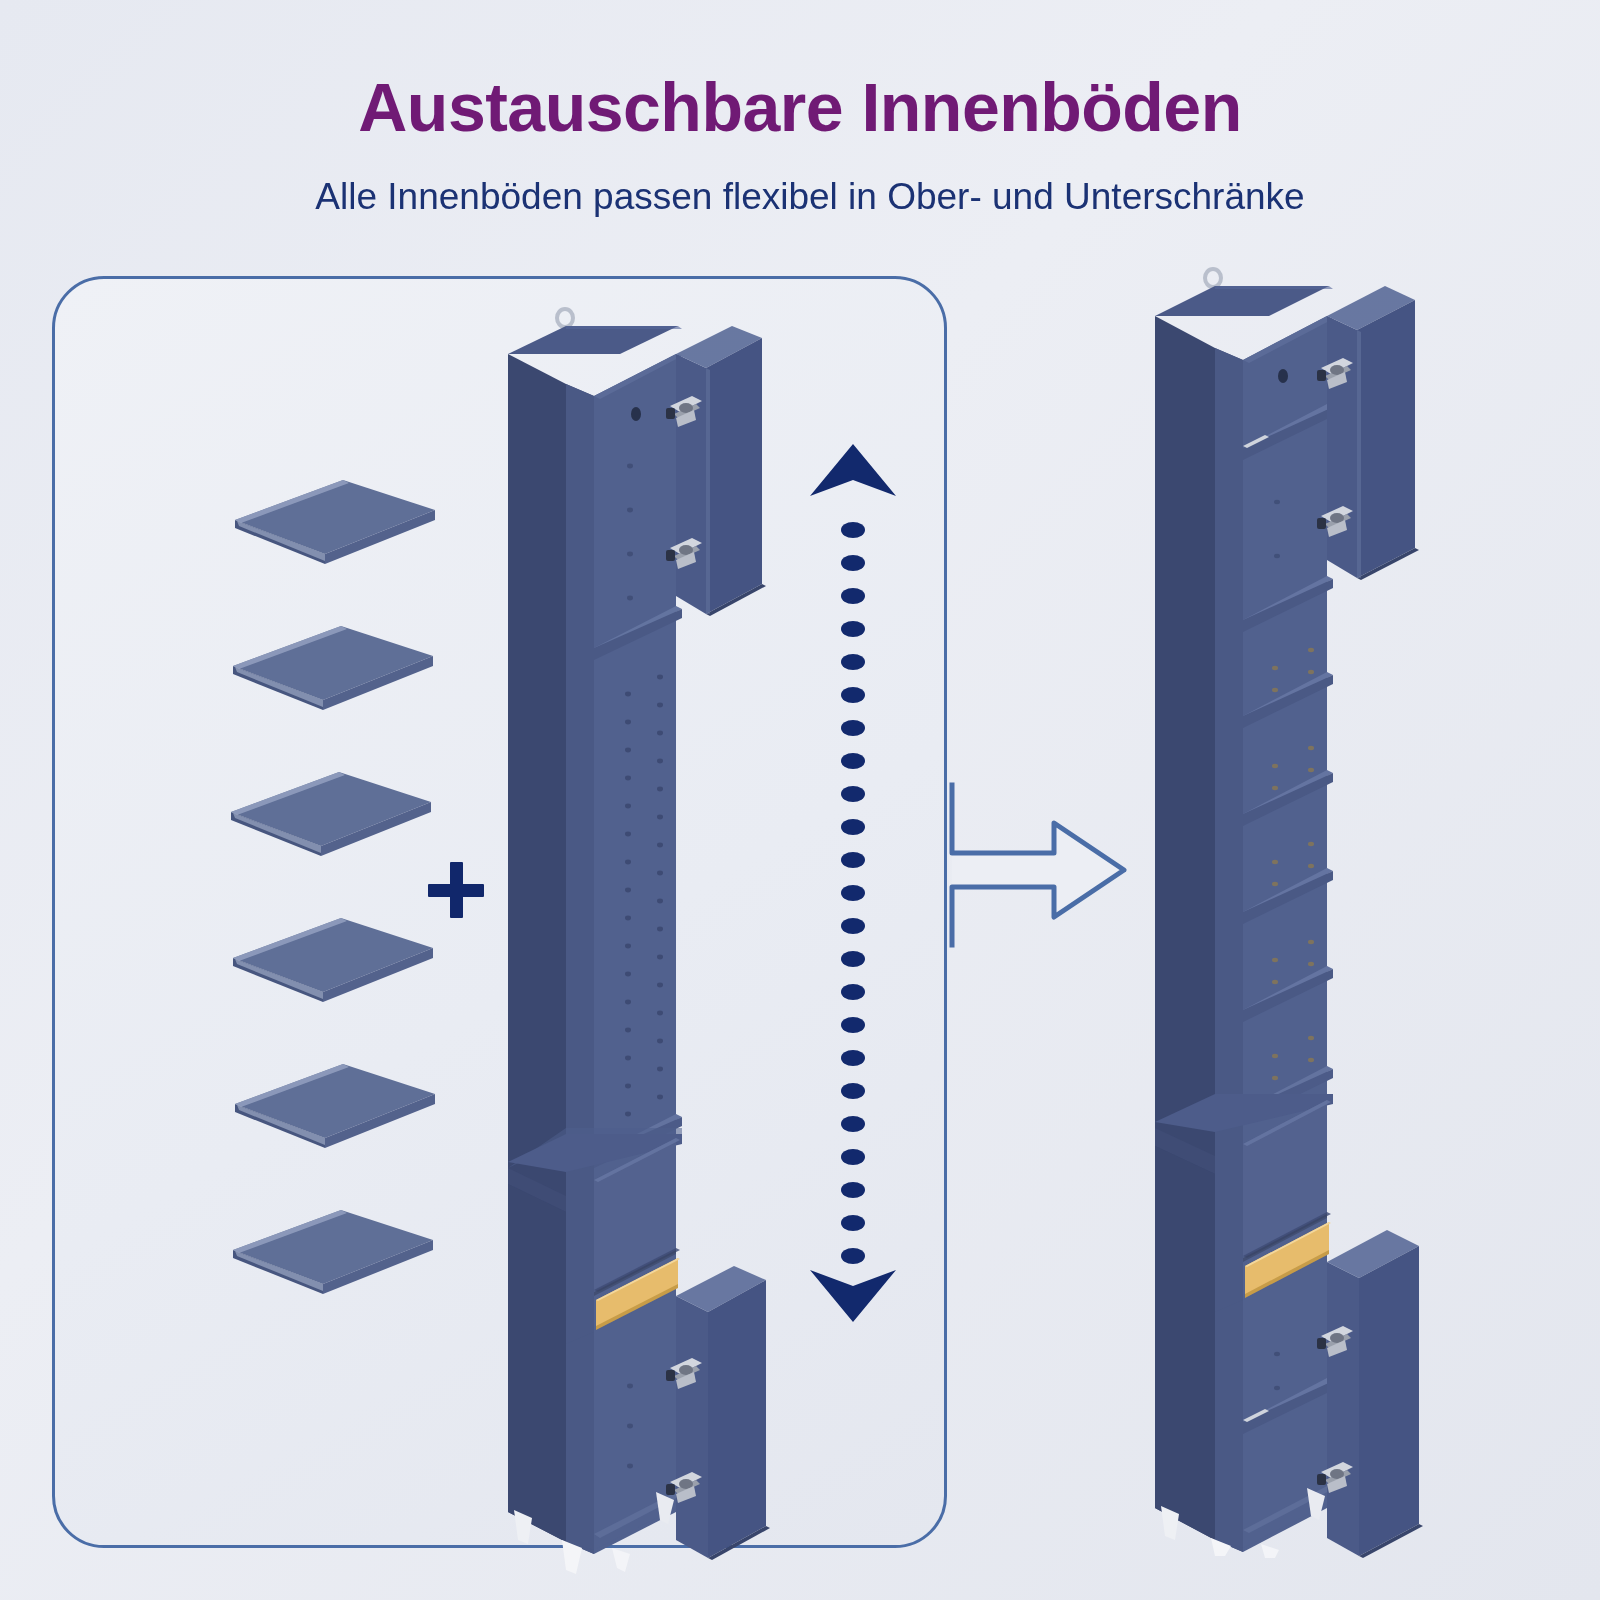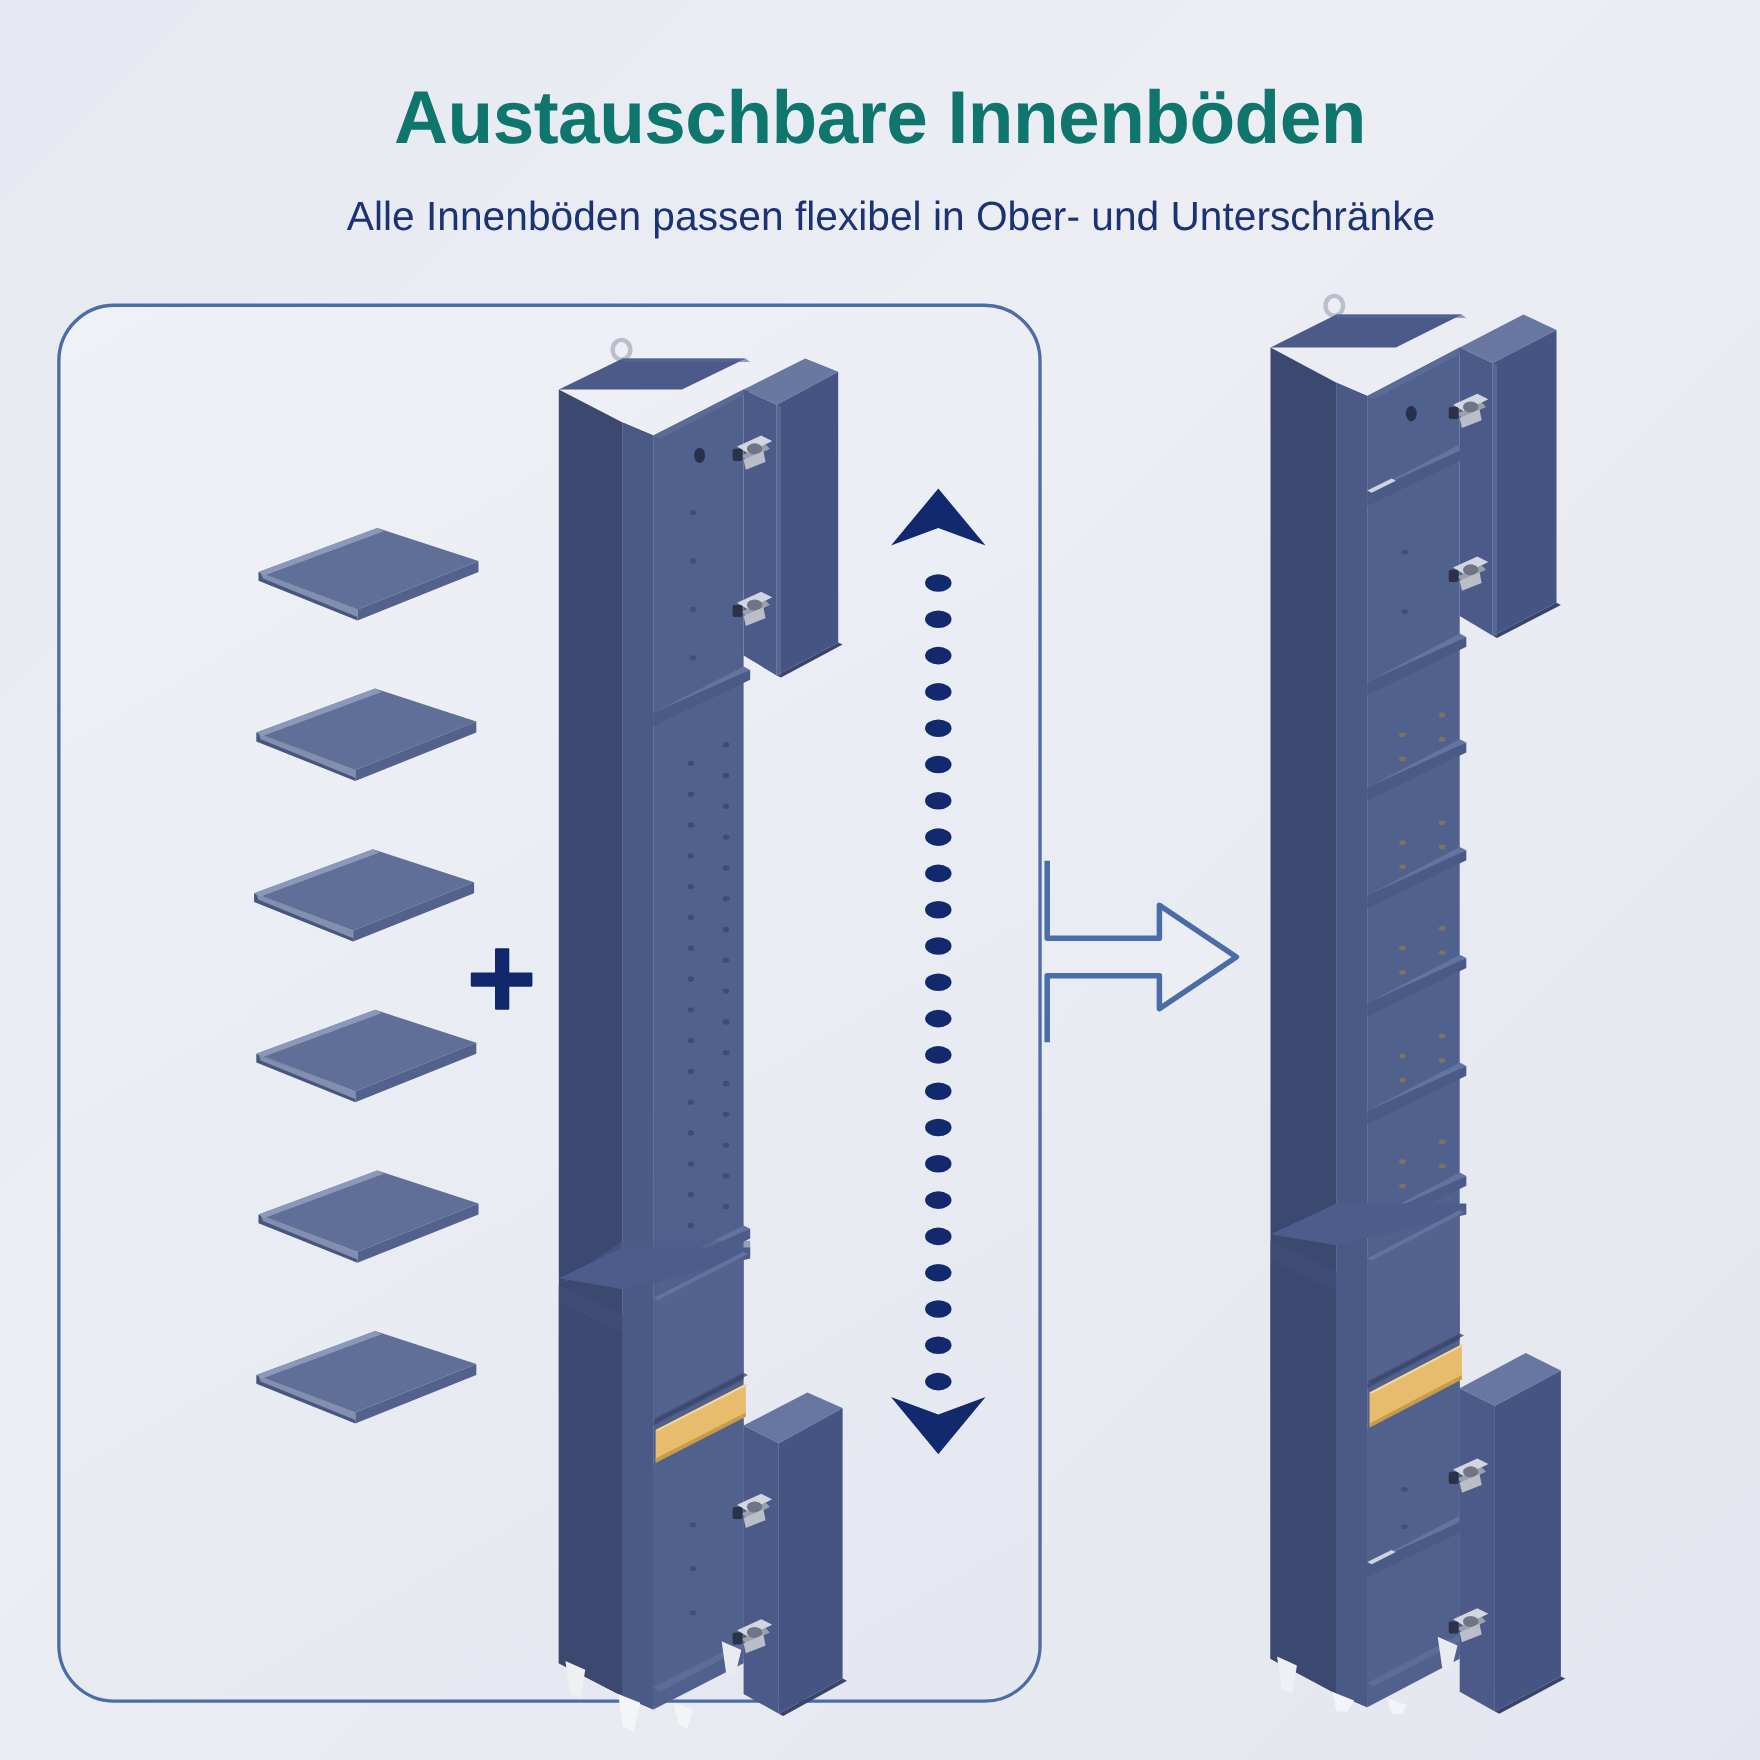--- a/index.html
+++ b/index.html
@@ -7,21 +7,21 @@
     width:1600px;height:1600px;
     background:linear-gradient(135deg,#e6e9f1 0%,#eceef4 40%,#e3e6ee 100%);
     font-family:"Liberation Sans", sans-serif;
     overflow:hidden;position:relative;
   }
   .stage{position:absolute;inset:0;}
 
   
   .title{
     position:absolute;top:68px;left:0;width:1600px;text-align:center;
-    font-size:68px;font-weight:bold;color:#0f766e;letter-spacing:-0.5px;
+    font-size:68px;font-weight:bold;color:#701a75;letter-spacing:-0.5px;
     white-space:nowrap;
   }
   .subtitle{
     position:absolute;top:176px;left:0;width:1600px;text-align:center;
     font-size:37px;font-weight:normal;color:#1b3274;white-space:nowrap;padding-left:10px;
   }
 
   
   .panel{
     position:absolute;left:52px;top:276px;width:895px;height:1272px;

